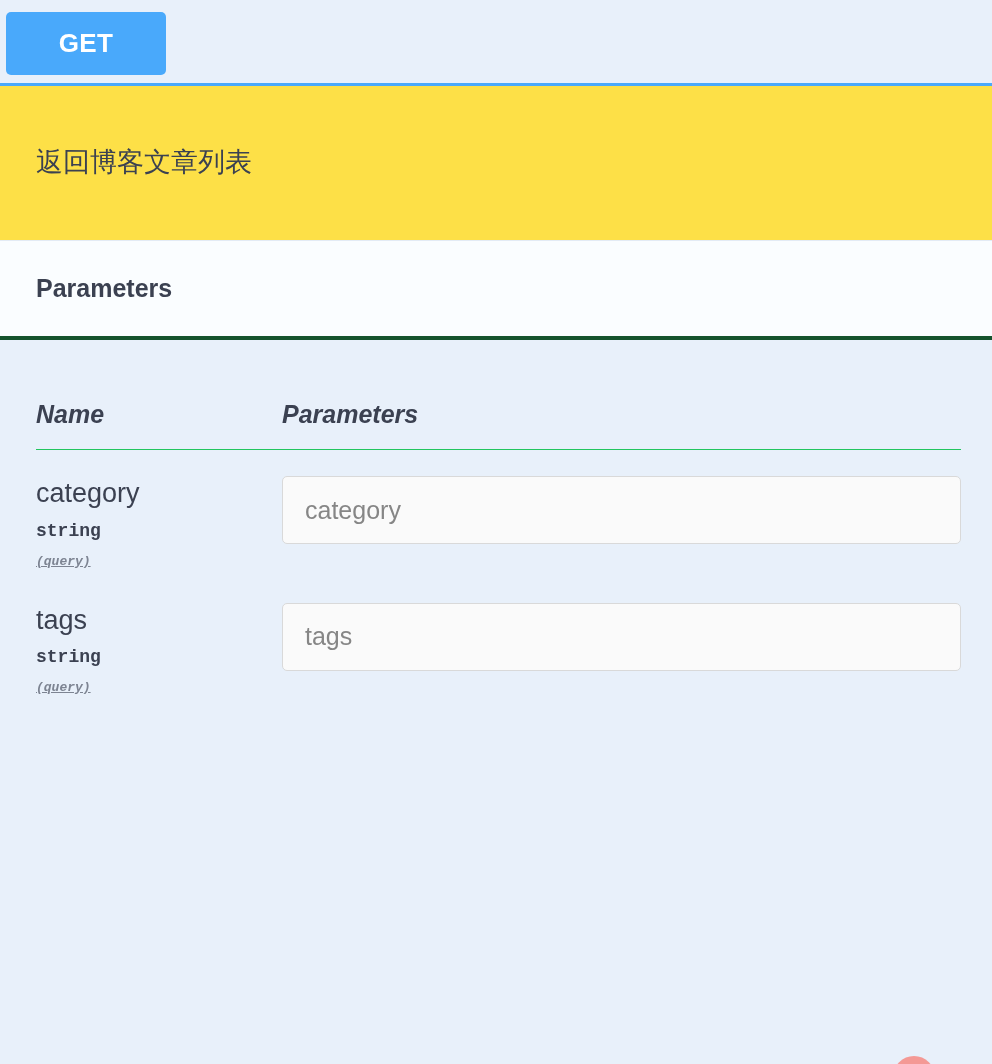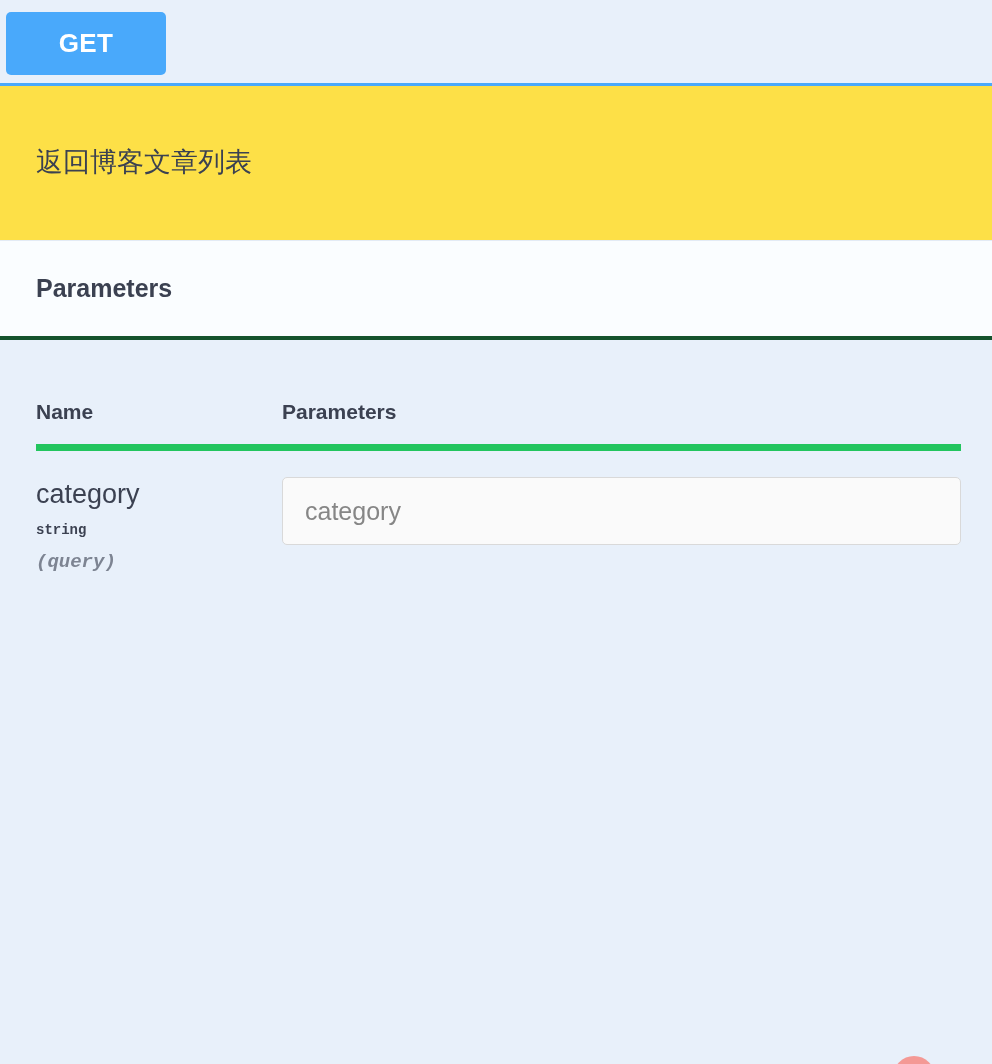--- a/index.html
+++ b/index.html
@@ -104,26 +104,27 @@
     width: 100%;
     border-collapse: collapse;
     table-layout: fixed;
   }
   table.params-table col.col-name { width: 246px; }
   table.params-table col.col-desc { width: auto; }
 
   th.col-head {
     text-align: left;
     font-family: "Liberation Sans", sans-serif;
-    font-size: 21px;
+    font-size: 25px;
     font-weight: 700;
     color: #3b4151;
     padding: 60px 0 20px 0;
-    border-bottom: 7px solid #22c55e;
+    border-bottom: 1px solid #22c55e;
     vertical-align: bottom;
+    font-style: italic;
   }
   th.col-head.desc-head { padding-left: 0; }
 
   td.param-name-cell {
     vertical-align: top;
     padding: 28px 20px 8px 0;
   }
   td.param-desc-cell {
     vertical-align: top;
     padding: 26px 0 8px 0;
@@ -131,32 +132,33 @@
 
   .param-name {
     font-family: "Liberation Sans", sans-serif;
     font-size: 27px;
     color: #3b4151;
     line-height: 1.12;
     word-break: break-word;
   }
   .param-type {
     font-family: "Liberation Mono", monospace;
-    font-size: 14px;
+    font-size: 18px;
     font-weight: 700;
     color: #3b4151;
     margin-top: 12px;
   }
   .param-in {
     font-family: "Liberation Mono", monospace;
-    font-size: 19px;
+    font-size: 13px;
     font-weight: 700;
     font-style: italic;
     color: #7d8492;
     margin-top: 13px;
+    text-decoration: underline;
   }
 
   input.param-input {
     display: block;
     box-sizing: border-box;
     width: 679px;
     height: 68px;
     background: #fafafa;
     border: 1px solid #d9d9d9;
     border-radius: 5px;
@@ -218,20 +220,30 @@
         <td class="param-name-cell">
           <div class="param-name">category</div>
           <div class="param-type">string</div>
           <div class="param-in">(query)</div>
         </td>
         <td class="param-desc-cell">
           <input class="param-input" type="text" placeholder="category" style="">
         </td>
       </tr>
 
+      <tr>
+        <td class="param-name-cell">
+          <div class="param-name">tags</div>
+          <div class="param-type">string</div>
+          <div class="param-in">(query)</div>
+        </td>
+        <td class="param-desc-cell">
+          <input class="param-input" type="text" placeholder="tags" style="">
+        </td>
+      </tr>
 
 
 
     </tbody>
   </table>
 </div>
 
 <div class="cursor-dot"></div>
 
 </body></html>

